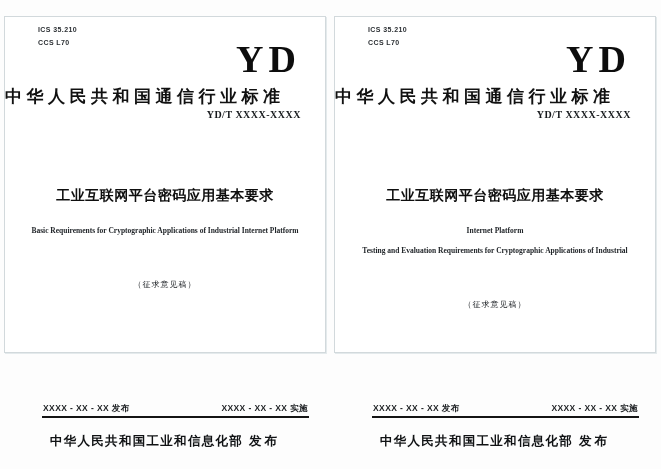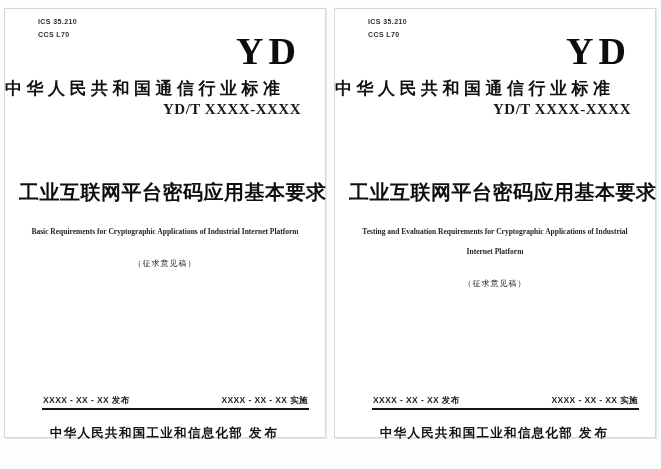--- a/index.html
+++ b/index.html
@@ -2,21 +2,21 @@
 <html><head>
 <meta charset="utf-8">
 <style>
   * { margin:0; padding:0; box-sizing:border-box; }
   html,body { width:661px; height:469px; overflow:hidden; }
   body { background:#fdfdfd; font-family:"Liberation Sans", sans-serif; color:#1c1c1c; }
 
   .canvas { position:relative; width:661px; height:469px; background:#fdfdfd; }
 
   .page {
-    position:absolute; top:8px; width:322px; height:430px;
+    position:absolute; top:16px; width:322px; height:337px;
     background:#ffffff; border:1px solid #d2d9dc;
     box-shadow:1px 1px 0 #e4eaec;
   }
   .page-left  { left:4px; }
   .page-right { left:334px; }
 
   .ics, .ccs {
     position:absolute; left:33px;
     font-size:7px; font-weight:bold; letter-spacing:.4px; color:#2b2f33;
   }
@@ -31,31 +31,31 @@
 
   .std-name {
     position:absolute; top:68px; left:0; right:0; text-align:left;
     font-size:17px; font-weight:bold; letter-spacing:4.5px; color:#111;
     white-space:nowrap;
   }
 
   .std-num {
     position:absolute; top:92px; right:24px;
     font-family:"Liberation Serif", serif; font-weight:bold;
-    font-size:15px; letter-spacing:.5px; color:#16191c;text-align:right;
+    font-size:10px; letter-spacing:.5px; color:#16191c;text-align:right;
   }
 
   .title-block { position:absolute; top:170px; left:14px; right:14px; text-align:center; }
   .title-cn {
-    font-size:20px; font-weight:bold; letter-spacing:.5px; color:#0f0f0f;
+    font-size:14px; font-weight:bold; letter-spacing:.5px; color:#0f0f0f;
     white-space:nowrap;
   }
   .title-en { margin-top:16px; font-family:"Liberation Serif", serif; font-size:7.5px; color:#22262a; }
   .en-line  { line-height:20px; white-space:nowrap;font-weight:bold; }
-  .draft    { margin-top:16px; font-size:8px; letter-spacing:1px; color:#23272b; }
+  .draft    { margin-top:38px; font-size:8px; letter-spacing:1px; color:#23272b; }
 
   .dates {
     position:absolute; top:386px; left:38px; right:17px;
     display:flex; justify-content:space-between;
     font-size:8.5px; font-weight:bold; letter-spacing:.4px; color:#1b1e21;
   }
   .rule { position:absolute; top:399px; left:37px; right:16px; height:2px; background:#141414; }
 
   .publisher-row {
     position:absolute; top:416px; left:0; right:0; text-align:center;
@@ -98,22 +98,22 @@
   <div class="page page-right">
     <div class="ics">ICS 35.210</div>
     <div class="ccs">CCS L70</div>
     <div class="logo">YD</div>
     <div class="std-name">中华人民共和国通信行业标准</div>
     <div class="std-num">YD/T XXXX-XXXX</div>
 
     <div class="title-block">
       <div class="title-cn">工业互联网平台密码应用基本要求</div>
       <div class="title-en">
+        <div class="en-line">Internet Platform</div>
         <div class="en-line">Testing and Evaluation Requirements for Cryptographic Applications of Industrial</div>
-        <div class="en-line">Internet Platform</div>
       </div>
       <div class="draft">（征求意见稿）</div>
     </div>
 
     <div class="dates">
       <span>XXXX - XX - XX 发布</span>
       <span>XXXX - XX - XX 实施</span>
     </div>
     <div class="rule"></div>
     <div class="publisher-row">

